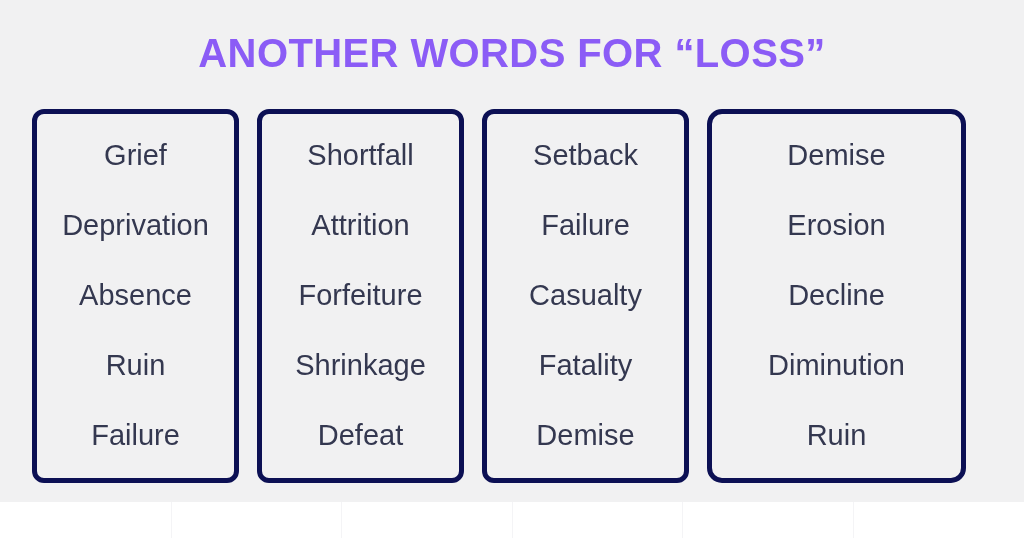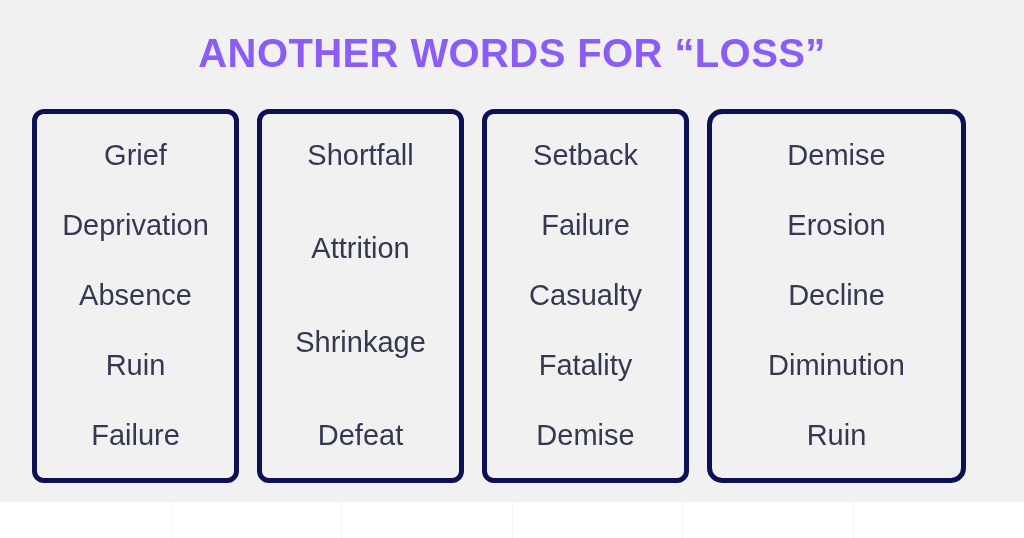--- a/index.html
+++ b/index.html
@@ -140,20 +140,21 @@
         <span class="word">Absence</span>
         <span class="word">Ruin</span>
         <span class="word">Failure</span>
       </div>
     </div>
 
     <div class="card card-2">
       <div class="word-list">
         <span class="word">Shortfall</span>
         <span class="word">Attrition</span>
+        <span class="word">Forfeiture</span>
         <span class="word">Shrinkage</span>
         <span class="word">Defeat</span>
       </div>
     </div>
 
     <div class="card card-3">
       <div class="word-list">
         <span class="word">Setback</span>
         <span class="word">Failure</span>
         <span class="word">Casualty</span>

